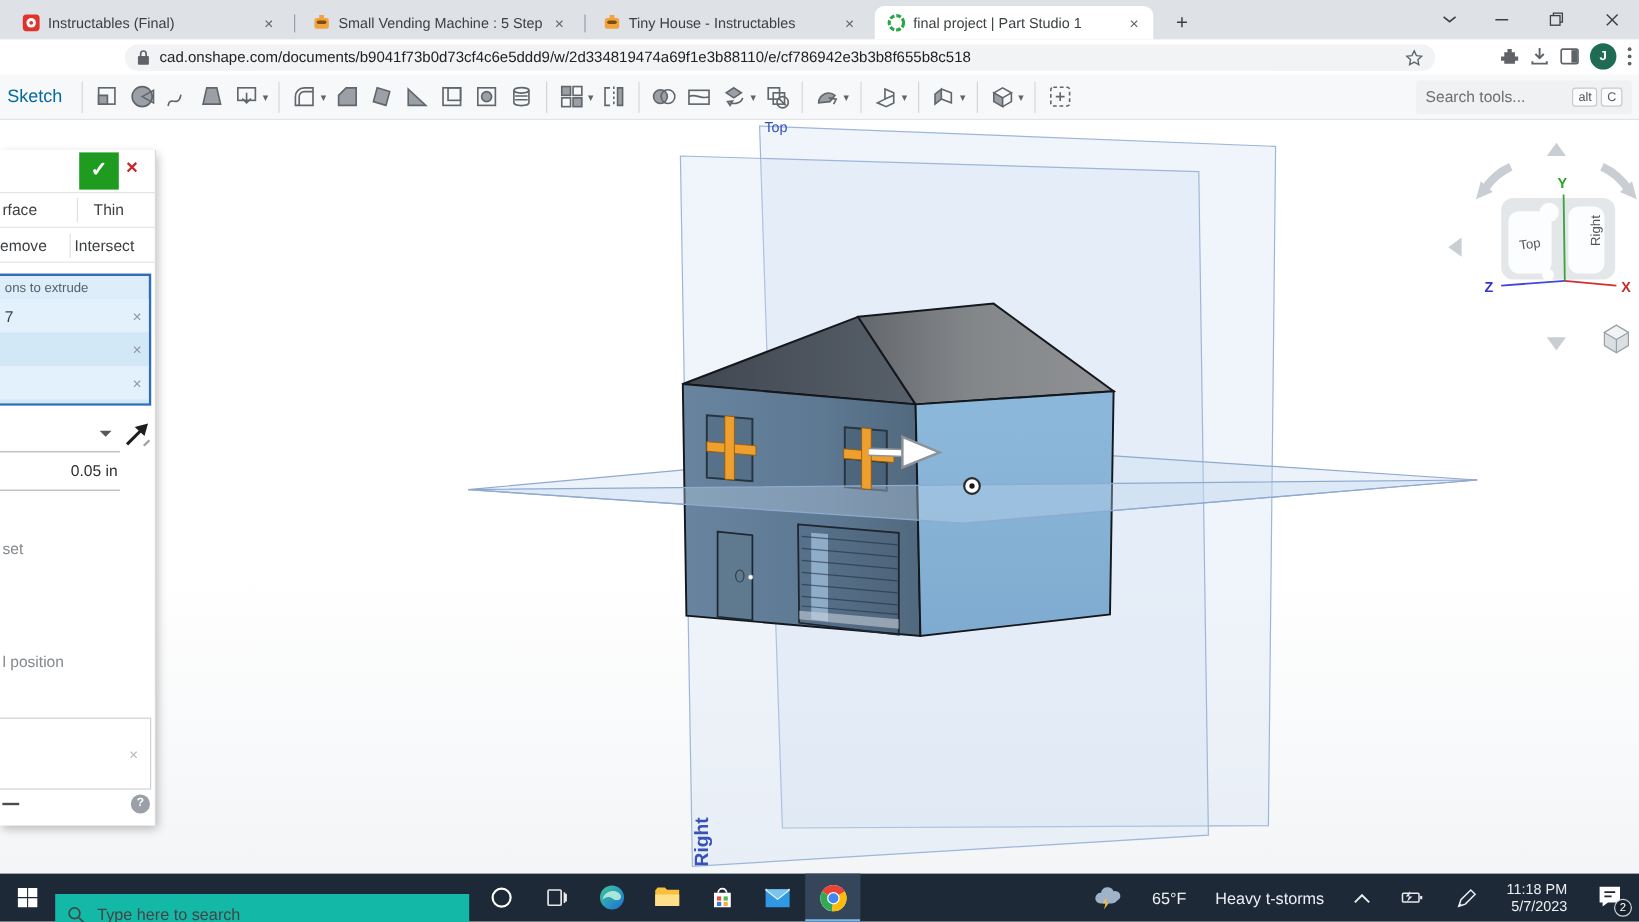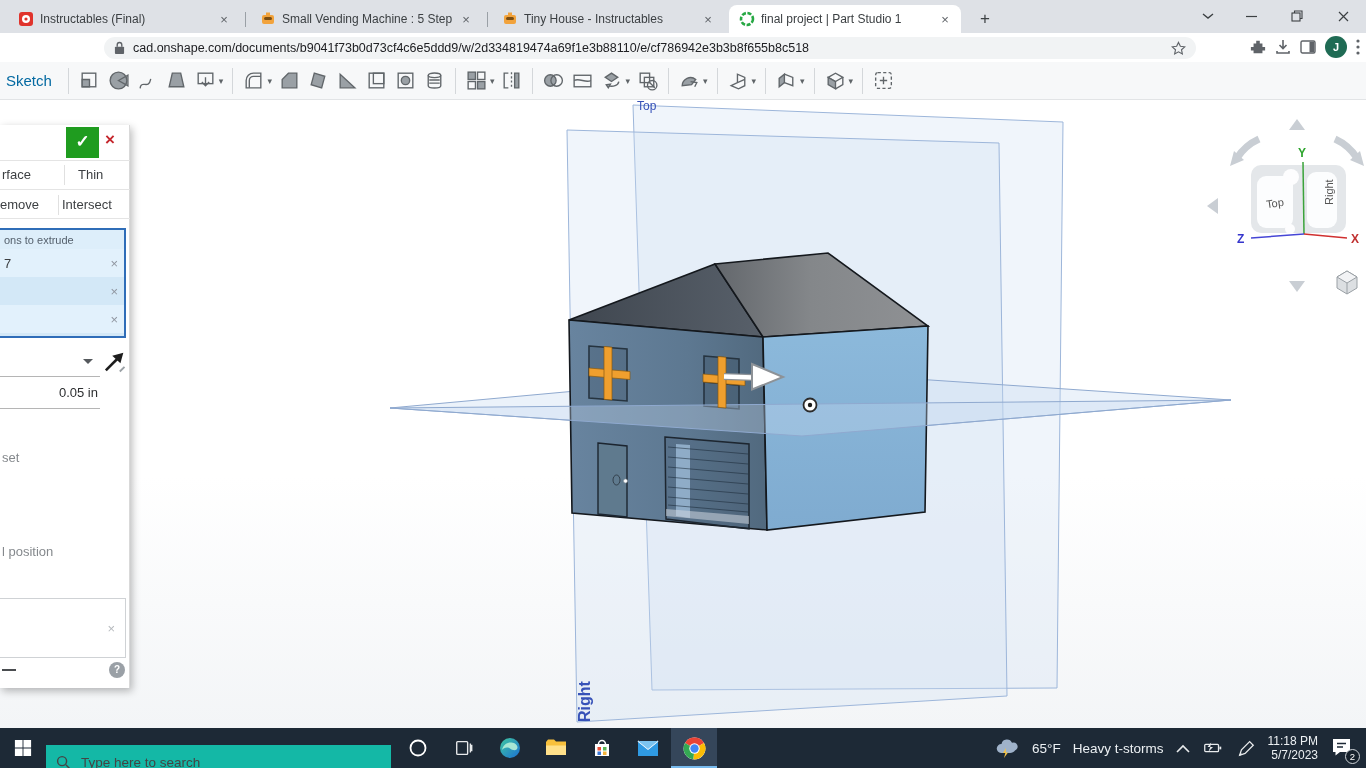--- a/index.html
+++ b/index.html
@@ -59,21 +59,21 @@
   .emptybox .x { position:absolute; right:10px; top:22px; color:#b5b9bd; font-size:13px; }
   .helpdot { position:absolute; left:109px; top:537px; width:16px; height:16px; border-radius:50%; background:#9aa0a6; color:#fff; font-size:10px; font-weight:bold; text-align:center; line-height:16px; }
   .dashmark { position:absolute; left:2px; top:544px; width:14px; height:2px; background:#4a4d50; }
 
   
   .taskbar { position:absolute; left:0; top:728px; width:1366px; height:40px; background:#1d2936; display:flex; align-items:center; color:#ecf0f3; }
   .tb-tile { width:46px; height:40px; display:flex; align-items:center; justify-content:center; flex:0 0 auto; }
   .tb-search { width:345px; height:34px; background:#14b8a6; display:flex; align-items:center; padding:0 10px; margin-right:4px; flex:0 0 auto;margin-top:28px; }
   .tb-search span { color:#444; font-size:13.5px; margin-left:10px; }
   .tb-tile.activeapp { background:#35465a; box-shadow:inset 0 -2px 0 #76b9ed; }
-  .tray { margin-left:auto; display:flex; align-items:center; gap:12px; padding-right:10px; font-size:13.5px; }
+  .tray { margin-left:auto; display:flex; align-items:center; gap:24px; padding-right:10px; font-size:13.5px; }
   .clock { text-align:right; font-size:12px; line-height:14px; }
   .notifwrap { position:relative; width:26px; height:24px; }
   .badge { position:absolute; right:-4px; bottom:-4px; width:15px; height:15px; border-radius:50%; background:#16212c; border:1px solid #cfd4d9; color:#fff; font-size:9.5px; text-align:center; line-height:13px; }
 </style>
 </head>
 <body>
 
 <div class="tabstrip">
   <div class="tab" style="left:8px">
     <svg class="favicon" viewBox="0 0 16 16">
@@ -339,20 +339,25 @@
         <span class="caret">▾</span>
       </span>
       <div class="tooldiv"></div>
       <span class="tool">
         <svg viewBox="0 0 22 22">
           <rect x="3.5" y="3.5" width="15" height="15" rx="2" stroke-dasharray="3 2.2"></rect>
           <path d="M11 7.5v7M7.5 11h7"></path>
         </svg>
       </span>
     </div>
+  <div class="searchtools">
+    <span class="ph">Search tools...</span>
+    <span class="key">alt</span>
+    <span class="key">C</span>
+  </div>
 </div>
 
 <div class="canvas">
   <svg class="scene" width="1366" height="628" viewBox="0 0 1366 628">
     <defs>
       <linearGradient id="gFront" x1="0" y1="0" x2="1" y2="0">
         <stop offset="0" stop-color="#68849f"></stop>
           <stop offset="0.6" stop-color="#5d7891"></stop>
           <stop offset="1" stop-color="#51697e"></stop>
       </linearGradient>

